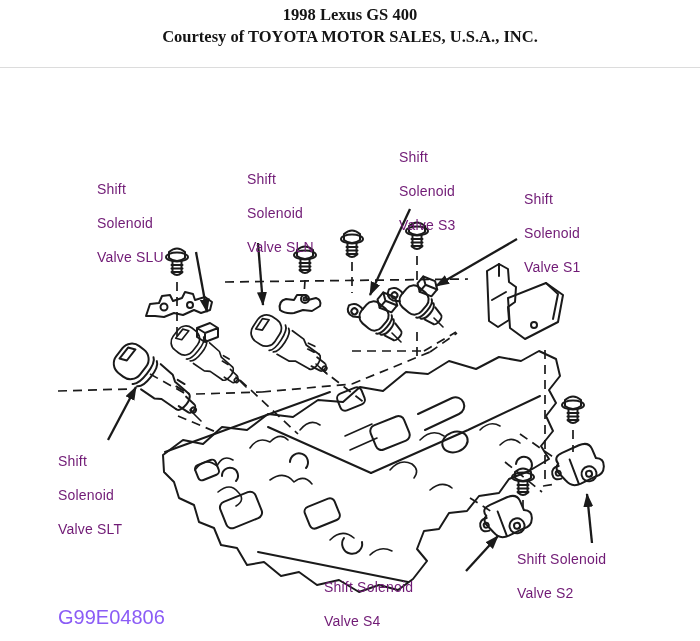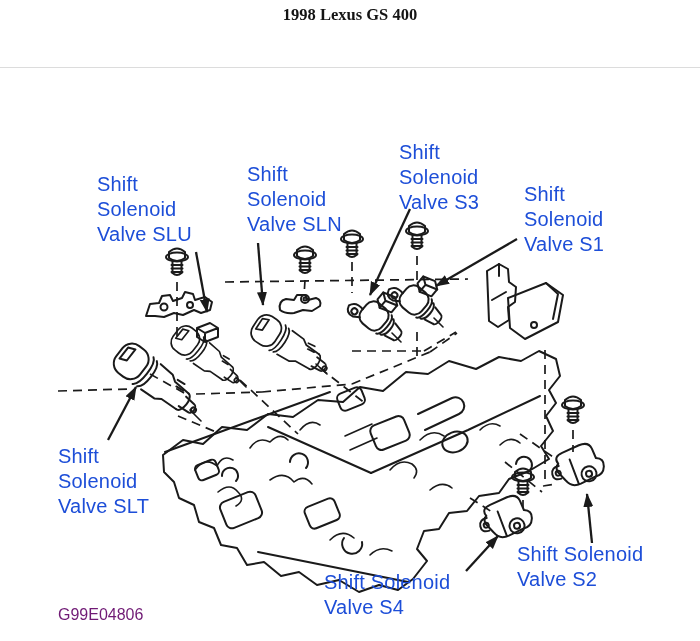--- a/index.html
+++ b/index.html
@@ -3,36 +3,37 @@
 <meta charset="utf-8">
 <style>
   html,body{margin:0;padding:0;}
   body{width:700px;height:641px;background:#ffffff;position:relative;overflow:hidden;
        font-family:"Liberation Sans",sans-serif;color:#1a1a1a;}
   .stage{position:absolute;left:0;top:0;width:700px;height:641px;}
   .hdr{position:absolute;left:0;top:4px;width:700px;text-align:center;
        font-family:"Liberation Serif",serif;font-weight:bold;font-size:16.5px;
        line-height:21.5px;color:#141414;}
   .rule{position:absolute;left:0;top:67px;width:700px;height:1px;background:#dcdcdc;}
-  .lbl{position:absolute;white-space:pre-line;font-size:20px;line-height:25px;
-       color:#1d4ed8;letter-spacing:0.2px;}
-  .code{position:absolute;left:58px;top:606px;font-size:16px;color:#701a75;}
+  .lbl{position:absolute;white-space:pre-line;font-size:14px;line-height:34px;
+       color:#701a75;letter-spacing:0.2px;}
+  .code{position:absolute;left:58px;top:606px;font-size:20px;color:#8b5cf6;}
   svg{position:absolute;left:0;top:0;}
   .ink{stroke:#1a1a1a;fill:none;stroke-width:2;stroke-linecap:round;stroke-linejoin:round;}
   .thin{stroke-width:1.6;}
   .dash{stroke:#1a1a1a;fill:none;stroke-width:1.7;stroke-dasharray:9 6;stroke-linecap:butt;}
   .arrow{stroke:#1a1a1a;fill:none;stroke-width:2.3;}
 </style>
 </head>
 <body>
 
 <div class="stage">
 
   <div class="hdr">
     <div>1998 Lexus GS 400</div>
+    <div>Courtesy of TOYOTA MOTOR SALES, U.S.A., INC.</div>
   </div>
   <div class="rule"></div>
 
   <svg width="700" height="641" viewBox="0 0 700 641">
     <defs>
       <marker id="ah" markerUnits="userSpaceOnUse" markerWidth="16" markerHeight="13" refX="13" refY="5" orient="auto">
         <path d="M0 0 L14 5 L0 10 Z" fill="#1a1a1a"></path>
       </marker>
       <g id="bolt" class="ink">
         <path d="M -8 -12 q 8 -7 16 0 l 0 6 q -8 6 -16 0 z"></path>

